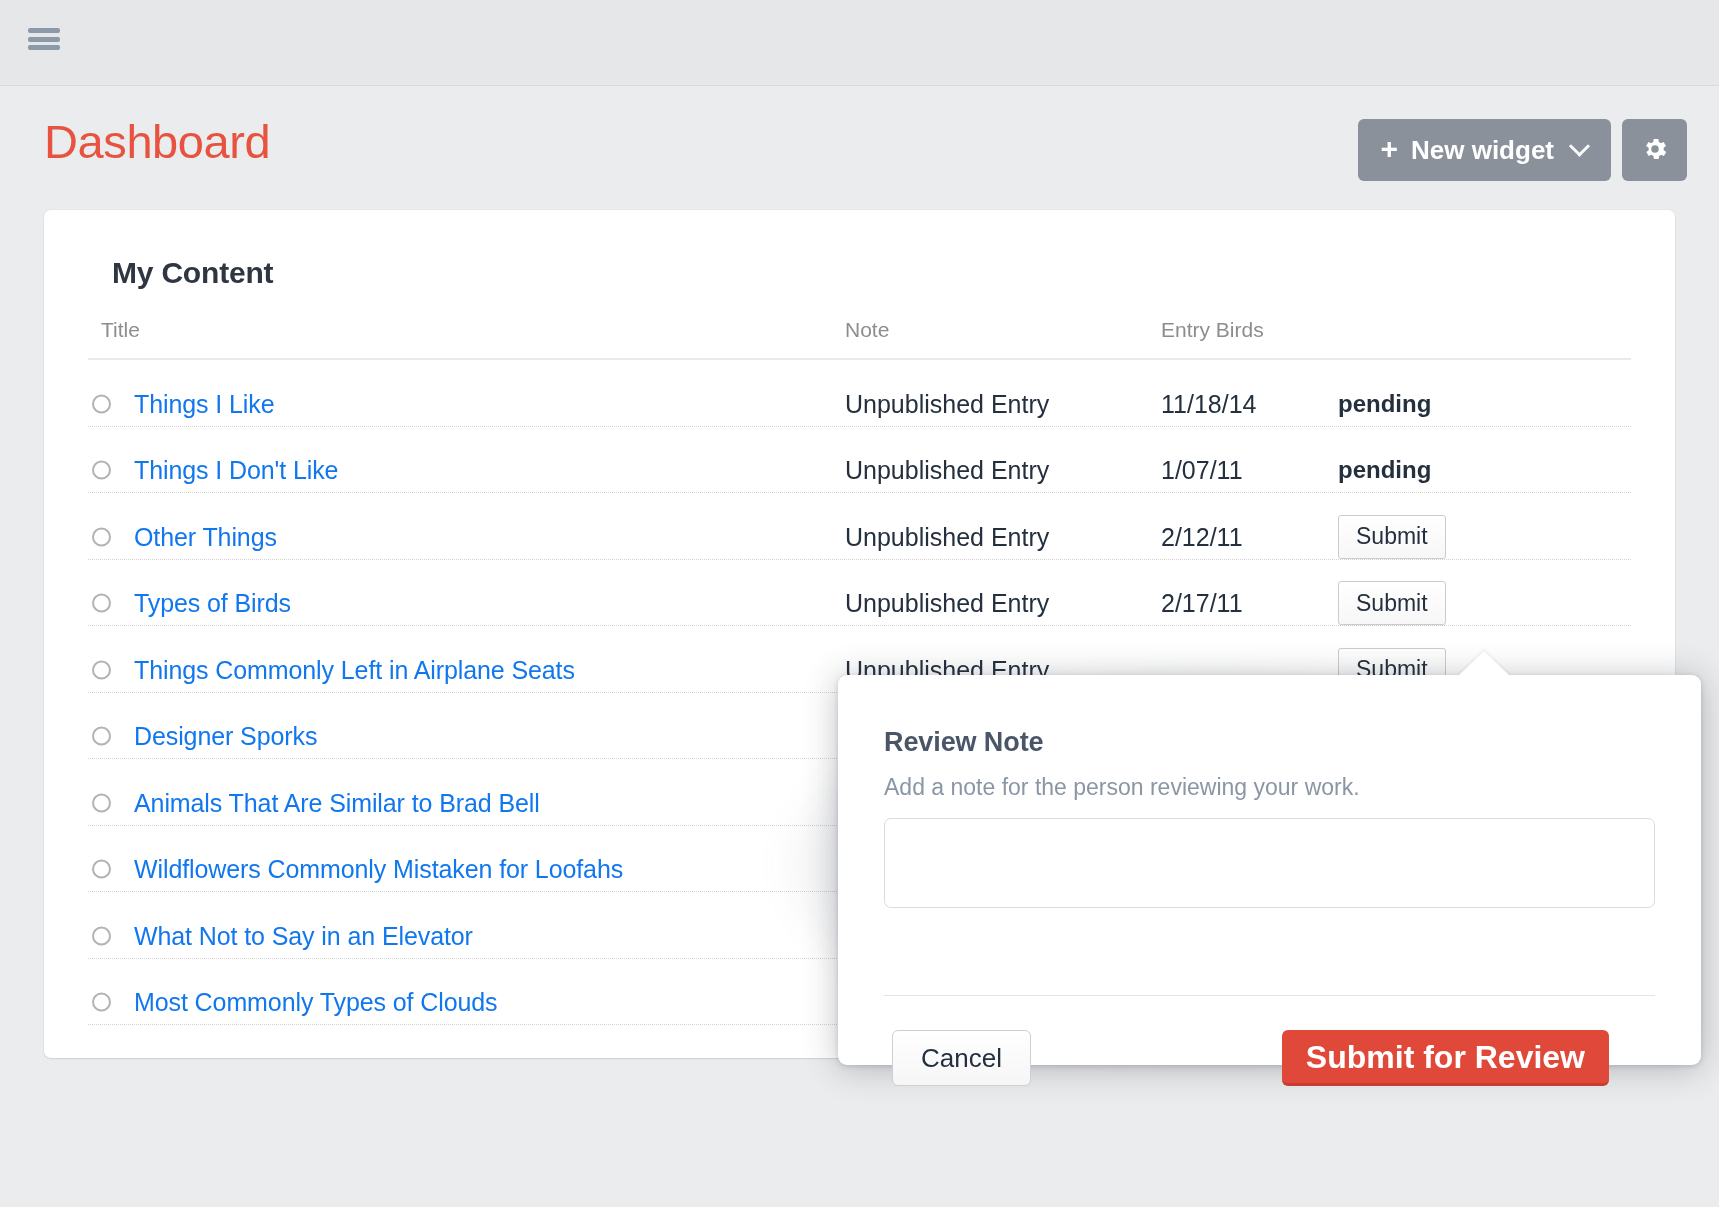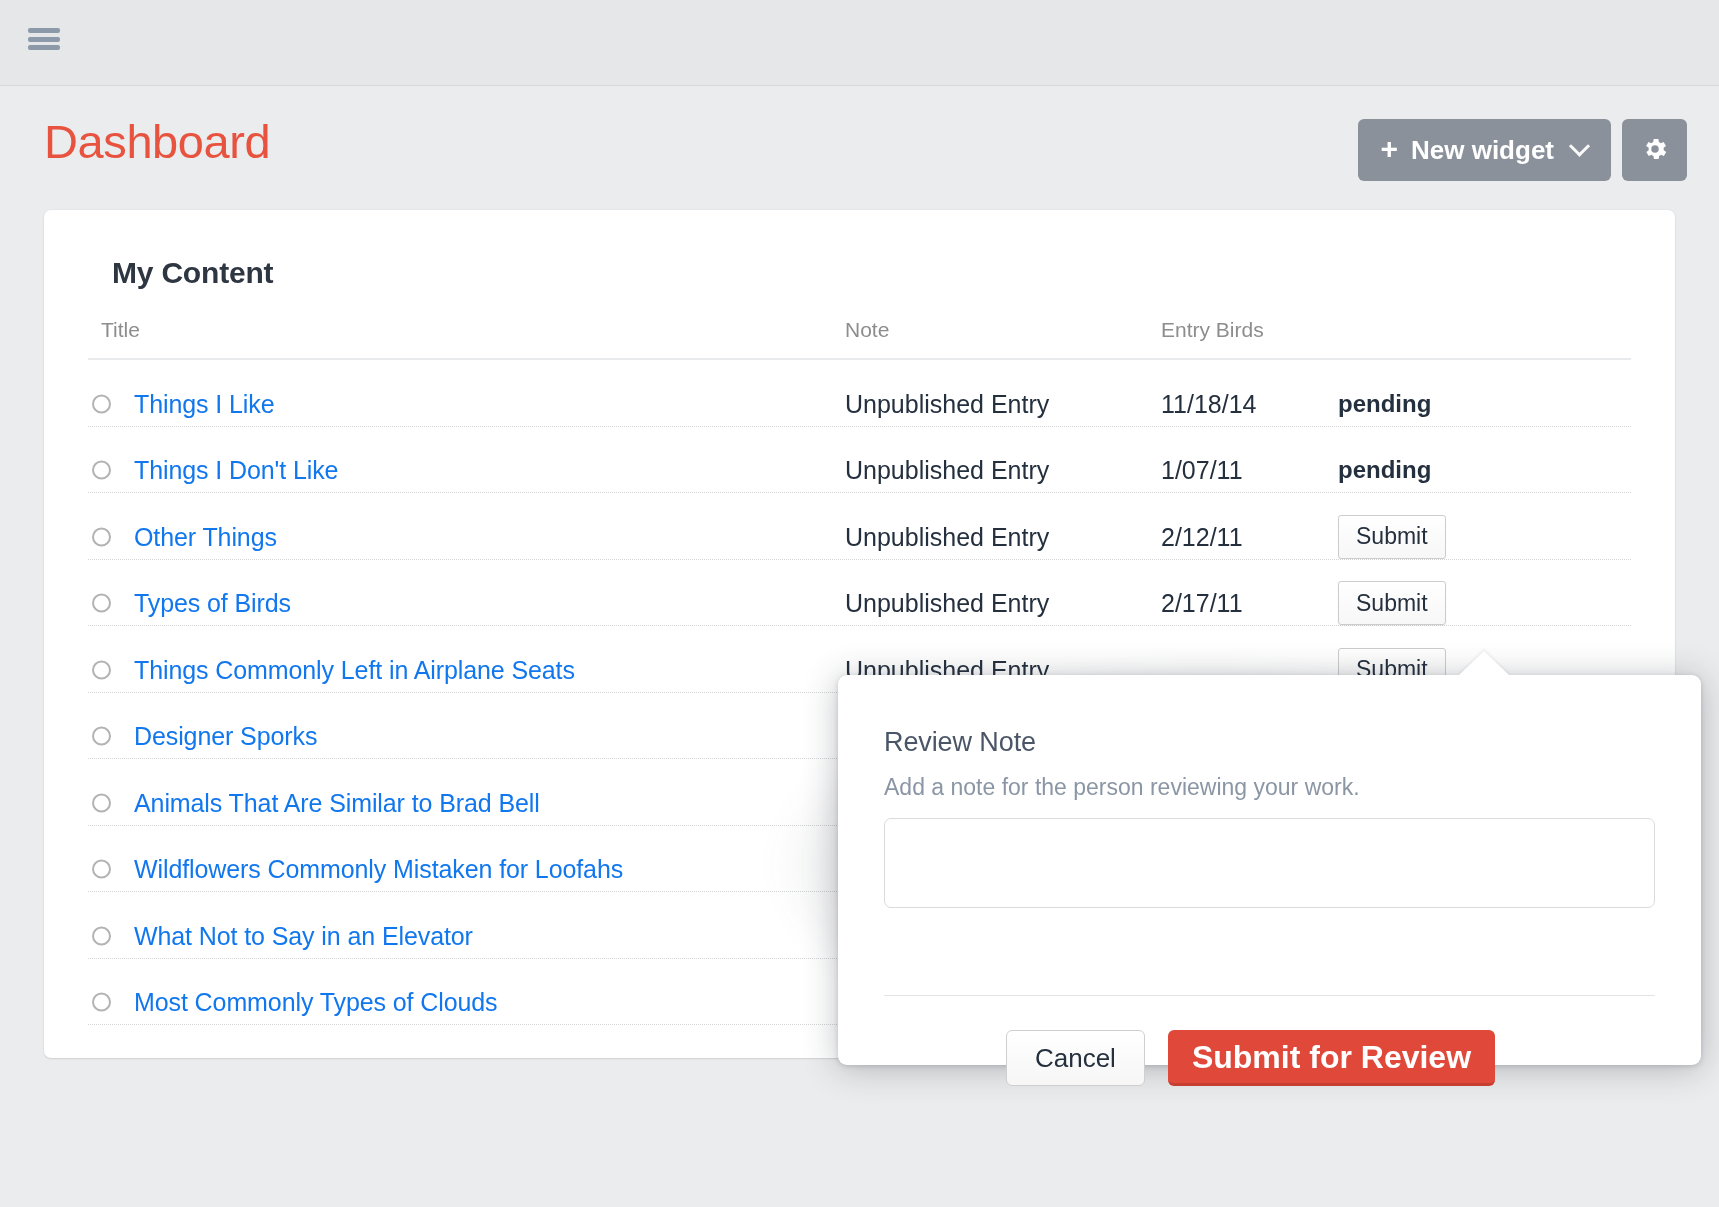--- a/index.html
+++ b/index.html
@@ -247,21 +247,21 @@
     filter: drop-shadow(0 -2px 1px rgba(40,48,60,.07));
   }
   .popover-body {
     position: absolute;
     left: 46px;
     top: 52px;
     right: 46px;
   }
   .popover-title {
     font-size: 27px;
-    font-weight: normal;
+    font-weight: bold;
     color: #4a5668;
     letter-spacing: -0.1px;
   }
   .popover-sub {
     margin-top: 16px;
     font-size: 23px;
     color: #8b96a5;
   }
   .note-textarea {
     margin-top: 17px;
@@ -283,21 +283,21 @@
     left: 0; right: 0;
     top: 268px;
     height: 1px;
     background: #e2e4e8;
   }
   .popover-footer {
     position: absolute;
     left: 8px; right: 46px;
     top: 303px;
     display: flex;
-    justify-content: center;
+    justify-content: space-between;
     gap: 23px;
   }
   .btn-cancel {
     height: 56px;
     padding: 0 28px;
     background: linear-gradient(to bottom, #ffffff 0%, #f6f6f6 100%);
     border: 1px solid #cfcfcf;
     border-radius: 6px;
     font-size: 26px;
     color: #25303f;

